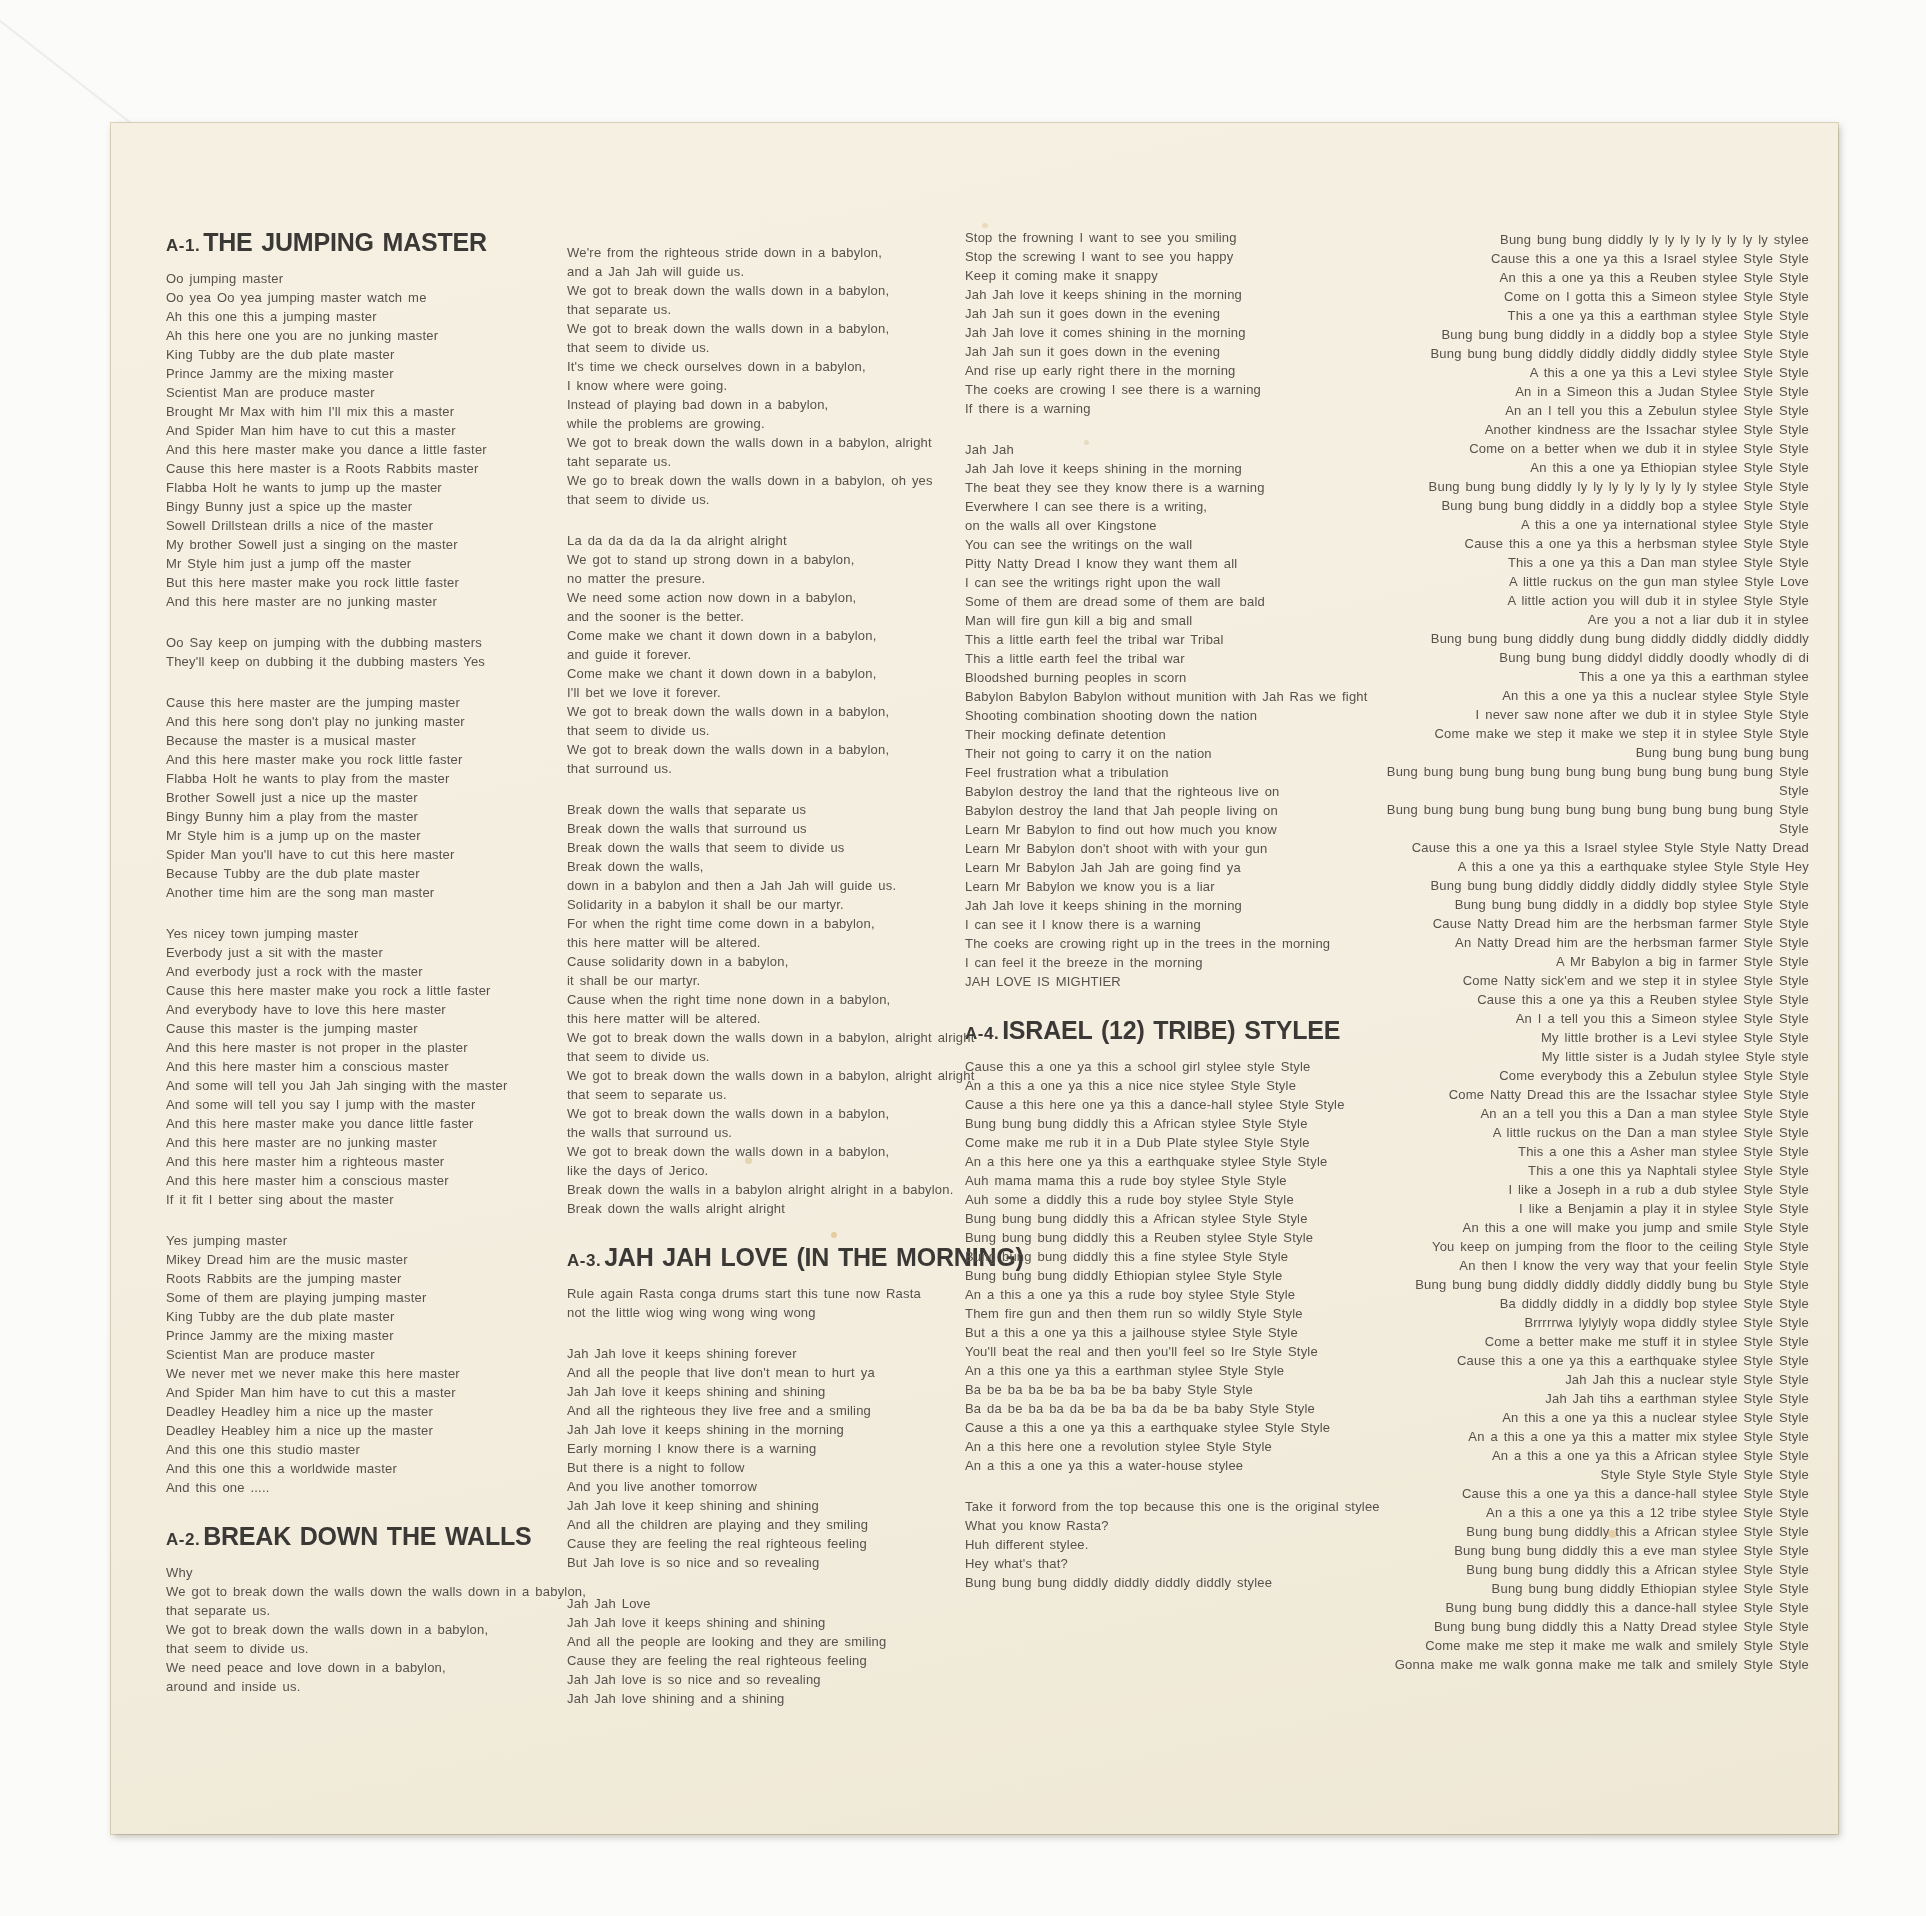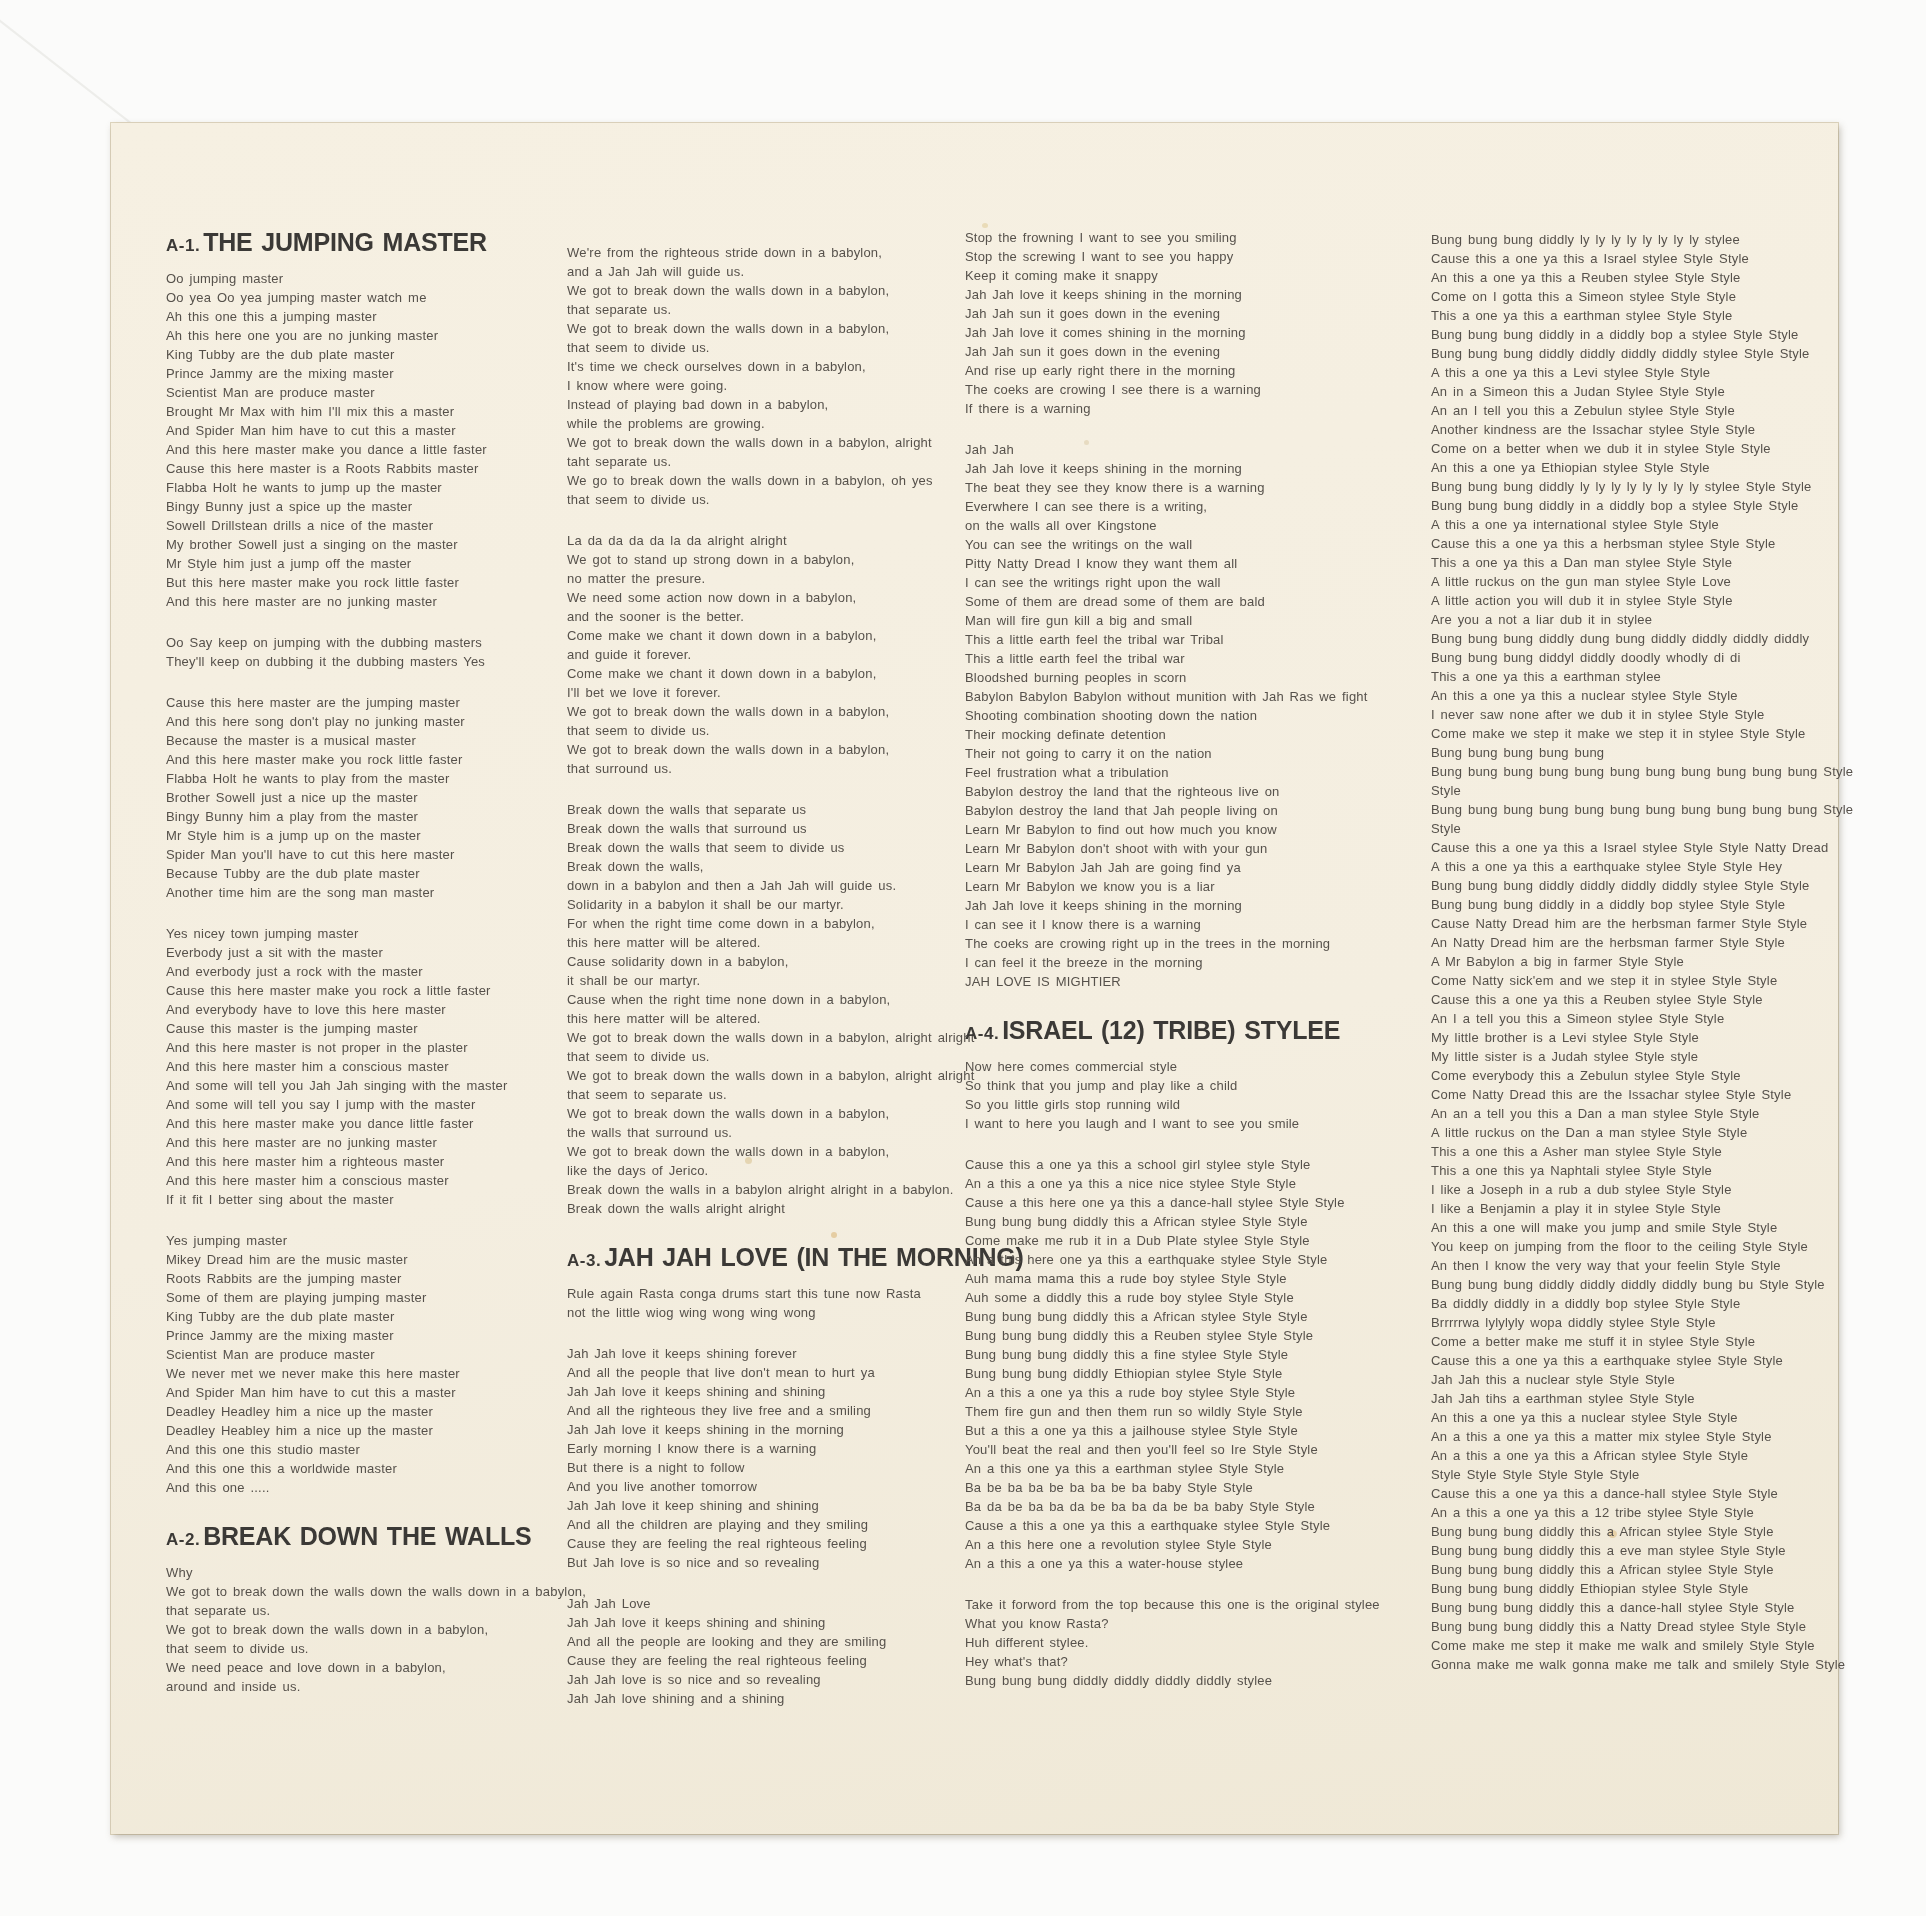--- a/index.html
+++ b/index.html
@@ -43,21 +43,21 @@
     color:var(--ink);
     font-size:13px;
     line-height:23px;
     letter-spacing:0.2px;
     word-spacing:2px;
     white-space:nowrap;
   }
   .col-1{left:166px;top:231px;width:342px;}
   .col-2{left:567px;top:225px;width:371px;margin-top:16px;}
   .col-3{left:965px;top:226px;width:381px;}
-  .col-4{left:1431px;top:228px;width:446px;}
+  .col-4{left:1363px;top:228px;width:446px;text-align:right;}
 
   .stanza{margin-bottom:22px;}
   .lyric-line{height:19px;}
 
   .track-heading{
     margin:30px 0 9px 0;
     white-space:nowrap;
     color:var(--ink-heading);
   }
   .track-heading.first{margin-top:0;}
@@ -293,26 +293,20 @@
       <div class="lyric-line">Learn Mr Babylon don't shoot with with your gun</div>
       <div class="lyric-line">Learn Mr Babylon Jah Jah are going find ya</div>
       <div class="lyric-line">Learn Mr Babylon we know you is a liar</div>
       <div class="lyric-line">Jah Jah love it keeps shining in the morning</div>
       <div class="lyric-line">I can see it I know there is a warning</div>
       <div class="lyric-line">The coeks are crowing right up in the trees in the morning</div>
       <div class="lyric-line">I can feel it the breeze in the morning</div>
       <div class="lyric-line">JAH LOVE IS MIGHTIER</div>
     </div>
     <div class="track-heading"><span class="track-number">A-4.</span><span class="track-title">ISRAEL (12) TRIBE) STYLEE</span></div>
-    <div class="stanza">
-      <div class="lyric-line">Now here comes commercial style</div>
-      <div class="lyric-line">So think that you jump and play like a child</div>
-      <div class="lyric-line">So you little girls stop running wild</div>
-      <div class="lyric-line">I want to here you laugh and I want to see you smile</div>
-    </div>
     <div class="stanza">
       <div class="lyric-line">Cause this a one ya this a school girl stylee style Style</div>
       <div class="lyric-line">An a this a one ya this a nice nice stylee Style Style</div>
       <div class="lyric-line">Cause a this here one ya this a dance-hall stylee Style Style</div>
       <div class="lyric-line">Bung bung bung diddly this a African stylee Style Style</div>
       <div class="lyric-line">Come make me rub it in a Dub Plate stylee Style Style</div>
       <div class="lyric-line">An a this here one ya this a earthquake stylee Style Style</div>
       <div class="lyric-line">Auh mama mama this a rude boy stylee Style Style</div>
       <div class="lyric-line">Auh some a diddly this a rude boy stylee Style Style</div>
       <div class="lyric-line">Bung bung bung diddly this a African stylee Style Style</div>

